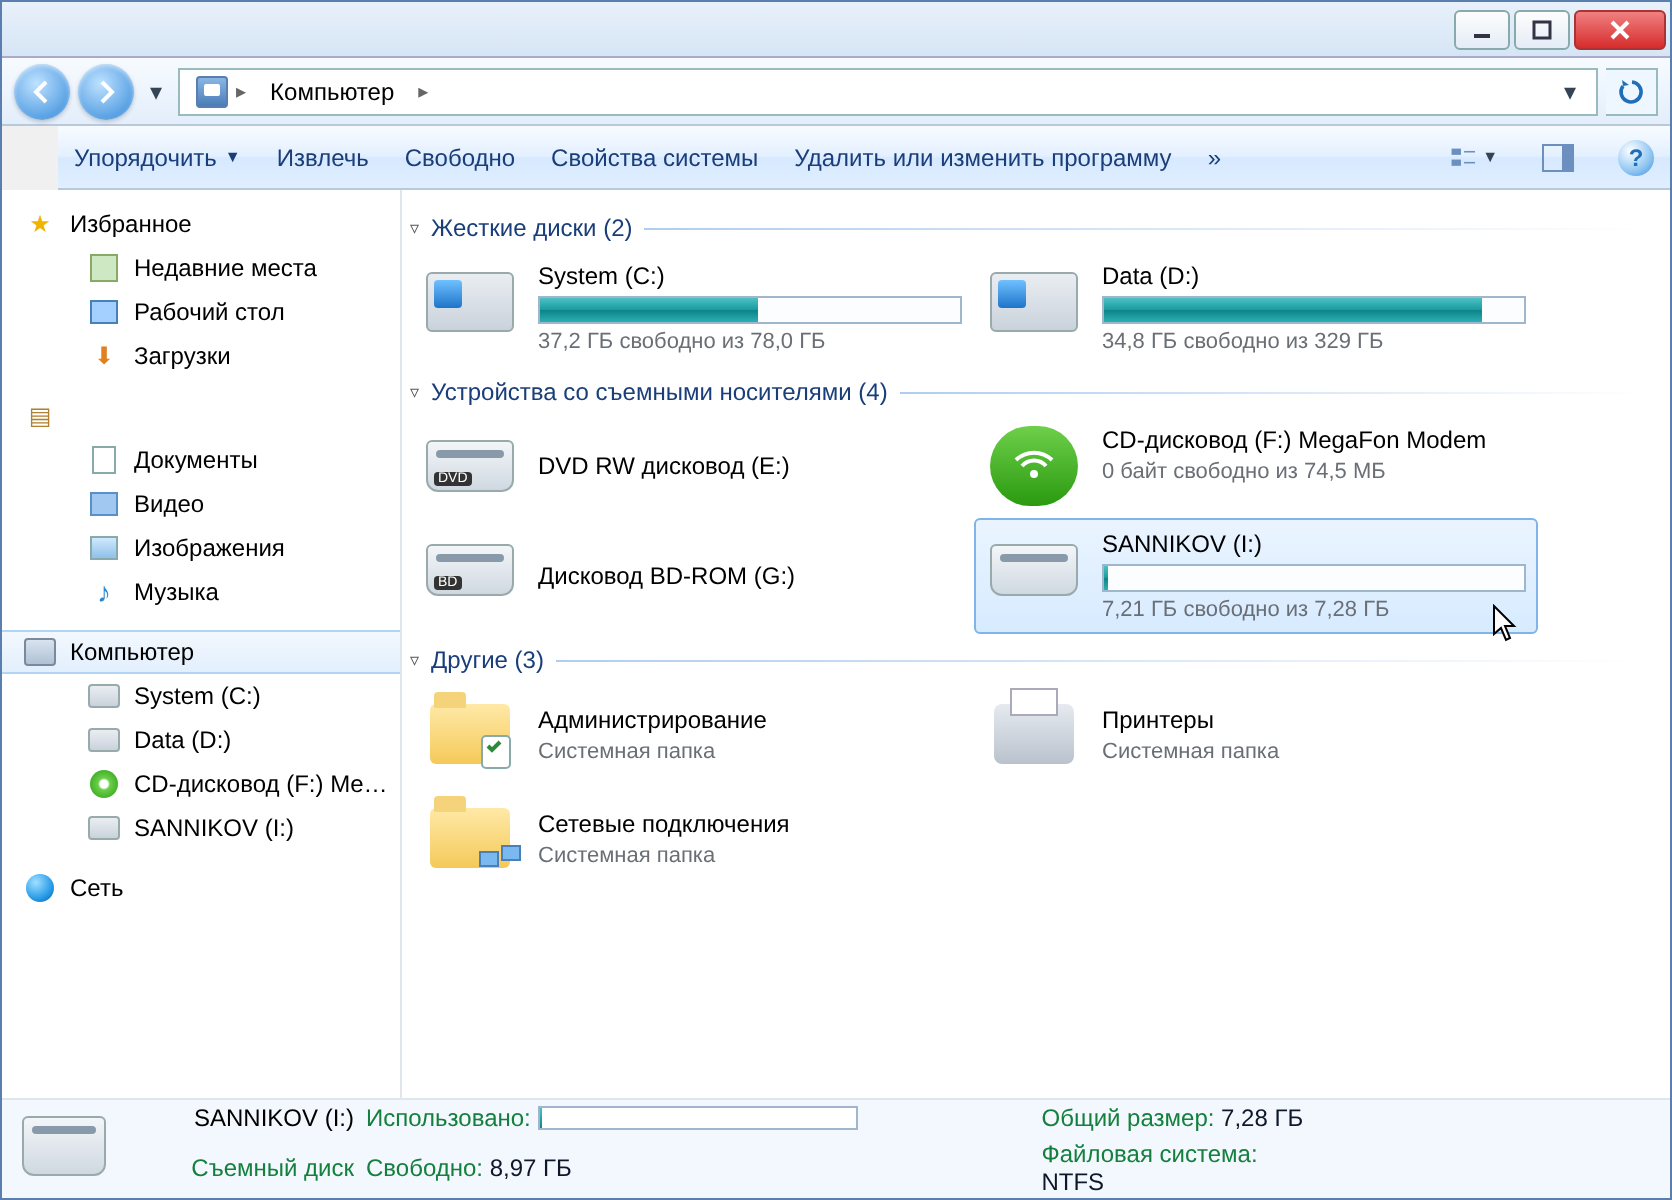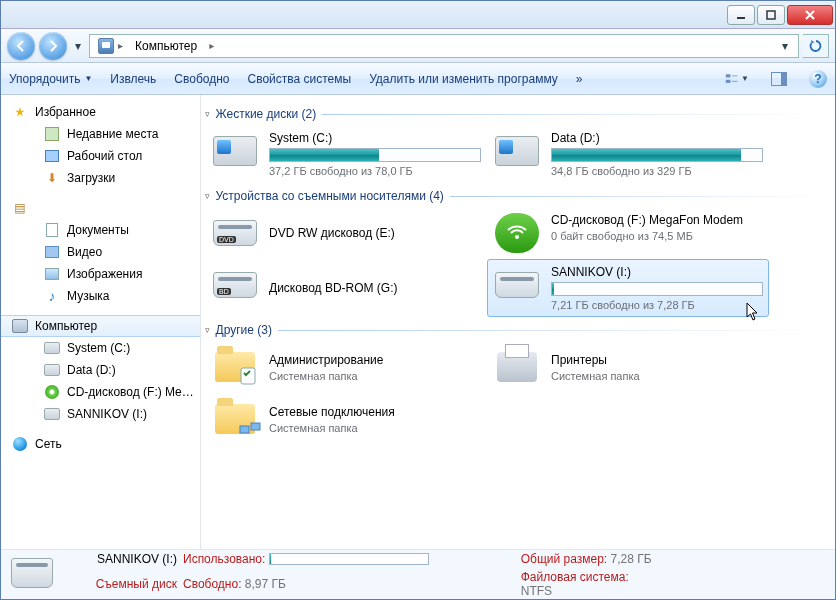--- a/index.html
+++ b/index.html
@@ -20,21 +20,21 @@
 .nav-dd { width: 14px; display: flex; align-items: center; justify-content: center; color: #345; }
 .addressbar { flex: 1; height: 24px; background: #fff; border: 1px solid #9bb; display: flex; align-items: center; padding: 0 2px; }
 .addressbar .seg { padding: 0 6px; display: flex; align-items: center; gap: 4px; height: 100%; }
 .addressbar .sep { color: #666; font-size: 10px; }
 .addr-icon { width: 16px; height: 16px; background: linear-gradient(#89b6e4,#4a7db8); border: 1px solid #5a7fae; border-radius: 2px; display:flex; align-items:center; justify-content:center;}
 .addr-end { margin-left: auto; display: flex; align-items: center; }
 .addr-end .btn { width: 22px; height: 22px; display: flex; align-items: center; justify-content: center; }
 .refresh-btn { width: 26px; height: 24px; border: 1px solid #9bb; border-left: none; background: #eef6ff; display: flex; align-items: center; justify-content: center; color: #2b6; }
 
 
-.toolbar { height: 32px; background: linear-gradient(#f7fbff,#e4f0ff 48%,#d7e9ff 52%,#e0efff); border-bottom: 1px solid #b9c9dc; display: flex; align-items: center; padding: 0 8px; gap: 18px; color: #1a3e7a; }
+.toolbar { height: 32px; background: linear-gradient(#f7fbff,#e4f0ff 48%,#d7e9ff 52%,#e0efff); border-bottom: 1px solid #b9c9dc; display: flex; align-items: center; padding: 0 8px; gap: 18px; color: #1a3e7a; margin-left: 28px; }
 .toolbar .item { display: flex; align-items: center; gap: 4px; }
 .toolbar .item .dd { font-size: 8px; }
 .toolbar .spacer { flex: 1; }
 .toolbar .iconbtn { width: 24px; height: 22px; display: flex; align-items: center; justify-content: center; color: #345; }
 .toolbar .help { color: #1f6fb8; font-weight: bold; width: 18px; height: 18px; border-radius: 9px; background: radial-gradient(circle at 35% 30%, #fff, #8fc6f2 60%, #3a8ed8); display: flex; align-items: center; justify-content: center; font-size: 12px;}
 
 
 .body { flex: 1; display: flex; overflow: hidden; background: #fff; }
 .sidebar { width: 200px; border-right: 1px solid #e0e6ec; overflow: hidden; padding: 6px 0; }
 .tree-group { margin-bottom: 8px; }
@@ -68,22 +68,22 @@
 .wifi { width: 44px; height: 40px; border-radius: 22px; background: linear-gradient(#6ecf4a,#2a9a10); display:flex;align-items:center;justify-content:center;color:#fff;font-size:18px;}
 .folder { width: 40px; height: 30px; background: linear-gradient(#ffe9a7,#f4c959); border-radius: 3px; position: relative; }
 .folder::before{content:"";position:absolute;top:-6px;left:2px;width:16px;height:8px;background:#f4d37a;border-radius:2px 2px 0 0;}
 .printer{width:40px;height:30px;background:linear-gradient(#e6eaf0,#b9c2cd);border-radius:4px;position:relative;}
 .printer::before{content:"";position:absolute;left:8px;right:8px;top:-8px;height:12px;background:#fff;border:1px solid #aab;}
 
 
 .statusbar { height: 50px; border-top: 1px solid #dfe6ed; background: #f3f8fe; display: flex; align-items: center; padding: 4px 10px; gap: 14px; color: #3a4a5a; }
 .statusbar .bigicon { width: 42px; height: 34px; }
 .statusbar .cols { display: grid; grid-template-columns: 110px auto 80px 140px auto; row-gap: 4px; column-gap: 6px; align-items:center;}
-.statusbar .lbl { color: #b91c1c; text-align: right; }
-.statusbar .val { color: #737373; }
+.statusbar .lbl { color: #15803d; text-align: right; }
+.statusbar .val { color: #0f172a; }
 .statusbar .mini-bar { width: 160px; height: 12px; border: 1px solid #a0b6cc; background: #fff; position: relative; }
 .statusbar .mini-bar .fill{position:absolute;top:0;bottom:0;left:0;background:linear-gradient(#4ec0c4,#0d8488);}
 
 .cursor { position: absolute; width: 14px; height: 20px; pointer-events: none; }
 
 
 .ic-fav{width:16px;height:16px;color:#f0b400;}
 .ic-lib{width:16px;height:16px;color:#b08030;}
 .ic-comp{width:16px;height:14px;background:linear-gradient(#d8e3ef,#b0c1d4);border:1px solid #7a8a9c;border-radius:2px;}
 .ic-net{width:14px;height:14px;border-radius:7px;background:radial-gradient(circle at 35% 30%,#9fe0ff,#2a9ce8 60%,#0a5fa0);}

